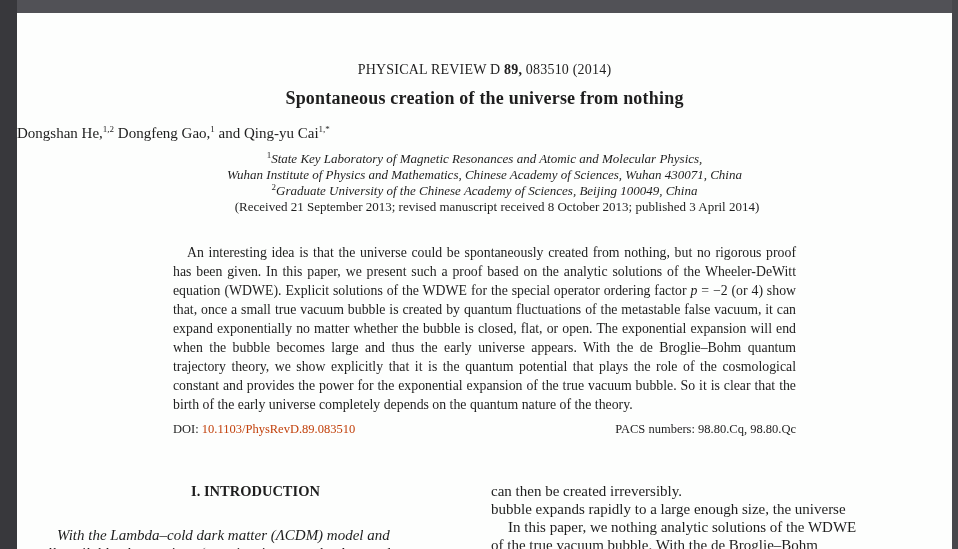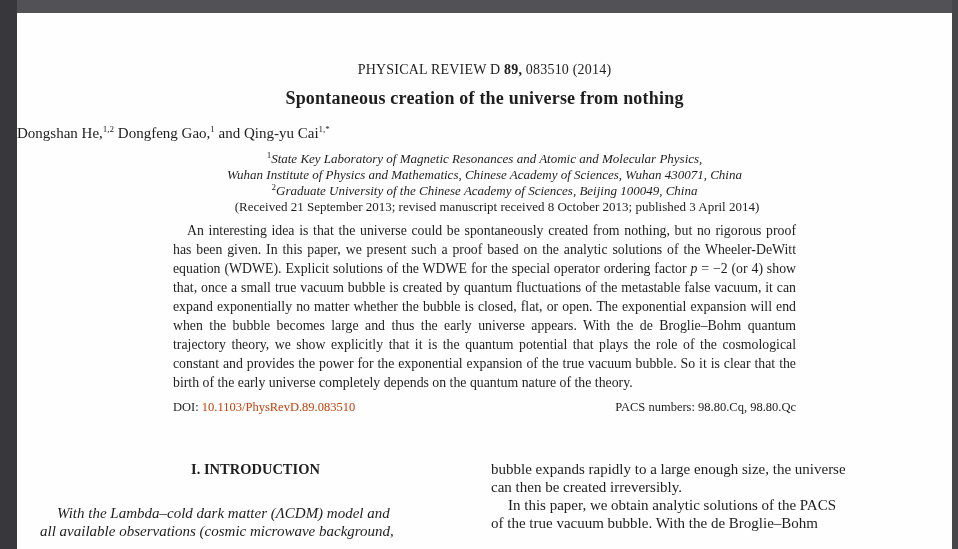--- a/index.html
+++ b/index.html
@@ -17,21 +17,21 @@
   }
   .journal-line { text-align:center; font-size:14px; letter-spacing:.2px; }
   .journal-line b { font-weight:bold; }
   .paper-title { margin:10px 0 0; text-align:center; font-size:18px; font-weight:bold; letter-spacing:.2px; }
   .authors { margin-top:16px; text-align:left; font-size:15px; }
   sup { font-size:9px; line-height:0; }
   .affils { margin-top:9px; text-align:center; font-size:13px; line-height:15.9px; }
   .affils i { font-style:italic; }
   .received { font-style:normal;padding-left:25px; }
   .abstract {
-    width:623px; margin:6px auto 0; font-size:13.8px; line-height:19px;
+    width:623px; margin:28px auto 0; font-size:13.8px; line-height:19px;
     text-align:justify; text-indent:14px;
   }
   .abstract i { font-style:italic; }
   .meta-row {
     width:623px; margin:8px auto 0; display:flex; justify-content:space-between;
     font-size:12.5px;
   }
   .doi-link { color:#c2410c; text-decoration:none; }
   .columns { display:flex; gap:20px; padding:0 30px 0 23px; margin-top:45px; }
   .col { flex:1; font-size:15px; line-height:18px; }
@@ -75,20 +75,20 @@
 
   <div class="columns">
     <div class="col">
       <h2 class="sec-heading">I. INTRODUCTION</h2>
       <div class="col-para">
         <div class="line indent">With the Lambda–cold dark matter (ΛCDM) model and</div>
         <div class="line">all available observations (cosmic microwave background,</div>
       </div>
     </div>
     <div class="col">
+      <div class="line">can then be created irreversibly.</div>
       <div class="line">bubble expands rapidly to a large enough size, the universe</div>
-      <div class="line">can then be created irreversibly.</div>
-      <div class="line indent">In this paper, we obtain analytic solutions of the PACS</div>
+      <div class="line indent">In this paper, we nothing analytic solutions of the WDWE</div>
       <div class="line">of the true vacuum bubble. With the de Broglie–Bohm</div>
     </div>
   </div>
 
 </div>
 
 </body></html>

